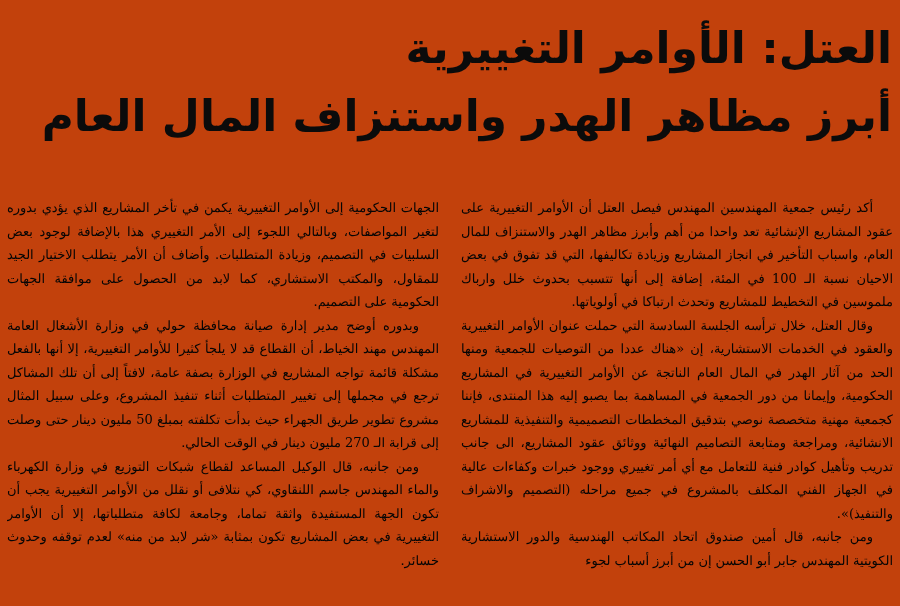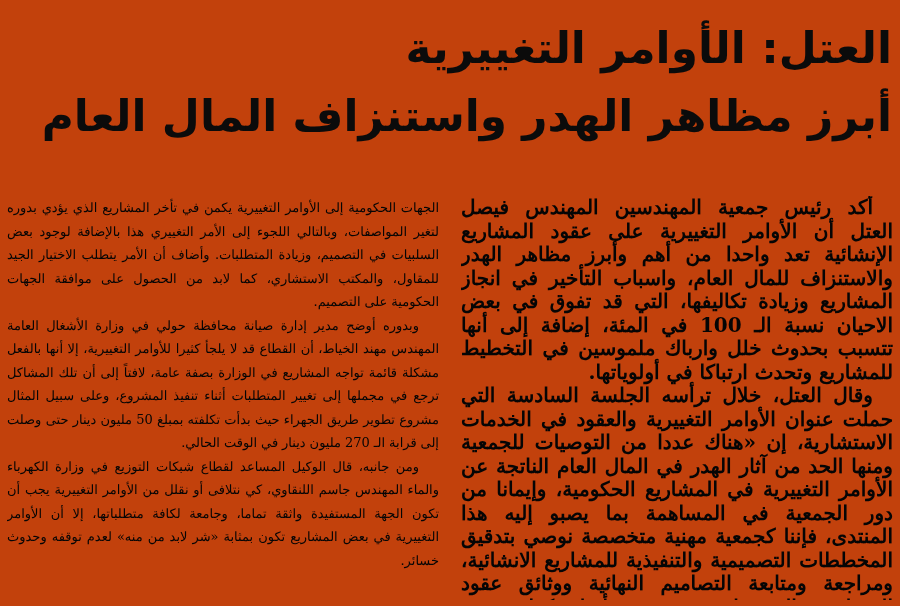--- a/index.html
+++ b/index.html
@@ -100,22 +100,21 @@
   .column p.cont {
     text-indent: 0;
   }
 
   
   .column-left {
     font-size: 13px;
   }
 
   .column-right {
-    font-size: 20px;
-    font-weight: bold;
+    font-size: 13px;
   }
 </style>
 </head>
 <body>
 
 <div class="page">
 
   <div class="headline">
     <span class="headline-line headline-line-1">العتل: الأوامر التغييرية</span>
     <span class="headline-line headline-line-2">أبرز مظاهر الهدر واستنزاف المال العام</span>

